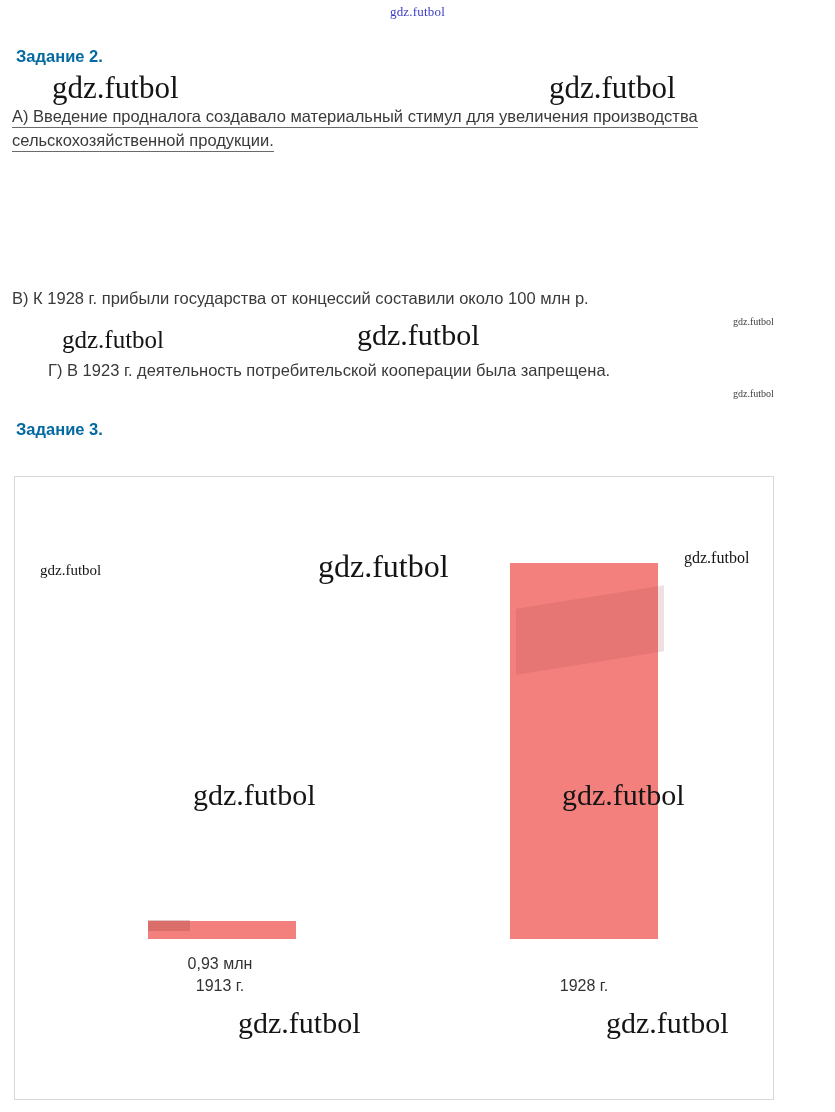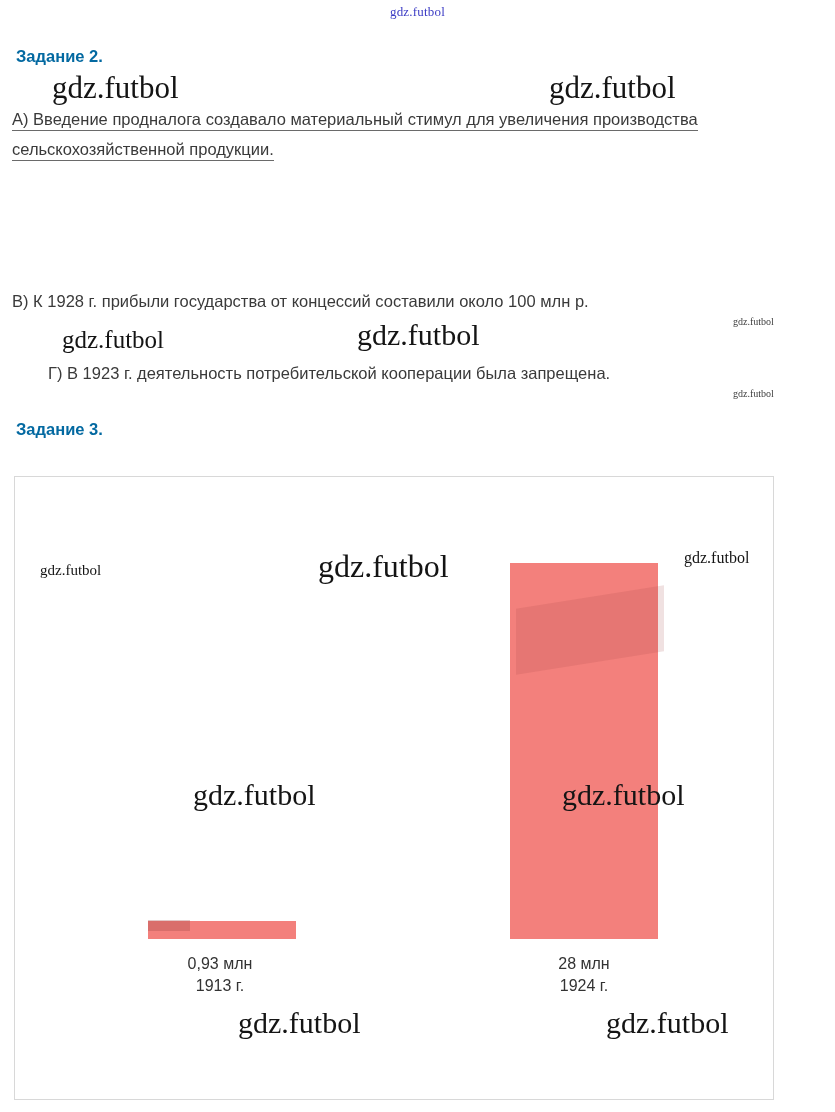--- a/index.html
+++ b/index.html
@@ -41,21 +41,21 @@
     font-family: "Liberation Sans", sans-serif;
   }
   #task2-heading { top: 47px; left: 16px; }
   #task3-heading { top: 420px; left: 16px; }
 
   .para {
     position: absolute;
     left: 12px;
     width: 812px;
     font-size: 16.5px;
-    line-height: 30px;
+    line-height: 24px;
     color: #3a3a3a;
     font-family: "Liberation Sans", sans-serif;
   }
   #para-a { top: 104px; }
   #para-b { top: 198px; }
   #para-v { top: 278px; margin-top: 8px; }
   #para-g { top: 358px; margin-left: 36px; }
 
   .underline-a {
     border-bottom: 1px solid #6a6a6a;
@@ -180,22 +180,21 @@
 
       <div class="bar bar-1928"></div>
       <div class="bar-sheen-big"></div>
 
       <div class="bar-label label-1913">
         <div>0,93 млн</div>
         <div>1913 г.</div>
       </div>
 
       <div class="bar-label label-1928">
-        <div>28 млн</div>
-        <div>1924 г.</div>
+        <div>1928 г.</div>
       </div>
     </div>
   </div>
 
   <div class="wm wm-big" id="wm-1">gdz.futbol</div>
   <div class="wm wm-big" id="wm-2">gdz.futbol</div>
   <div class="wm" id="wm-3">gdz.futbol</div>
   <div class="wm" id="wm-4">gdz.futbol</div>
   <div class="wm wm-small" id="wm-5">gdz.futbol</div>
   <div class="wm wm-small" id="wm-6">gdz.futbol</div>

